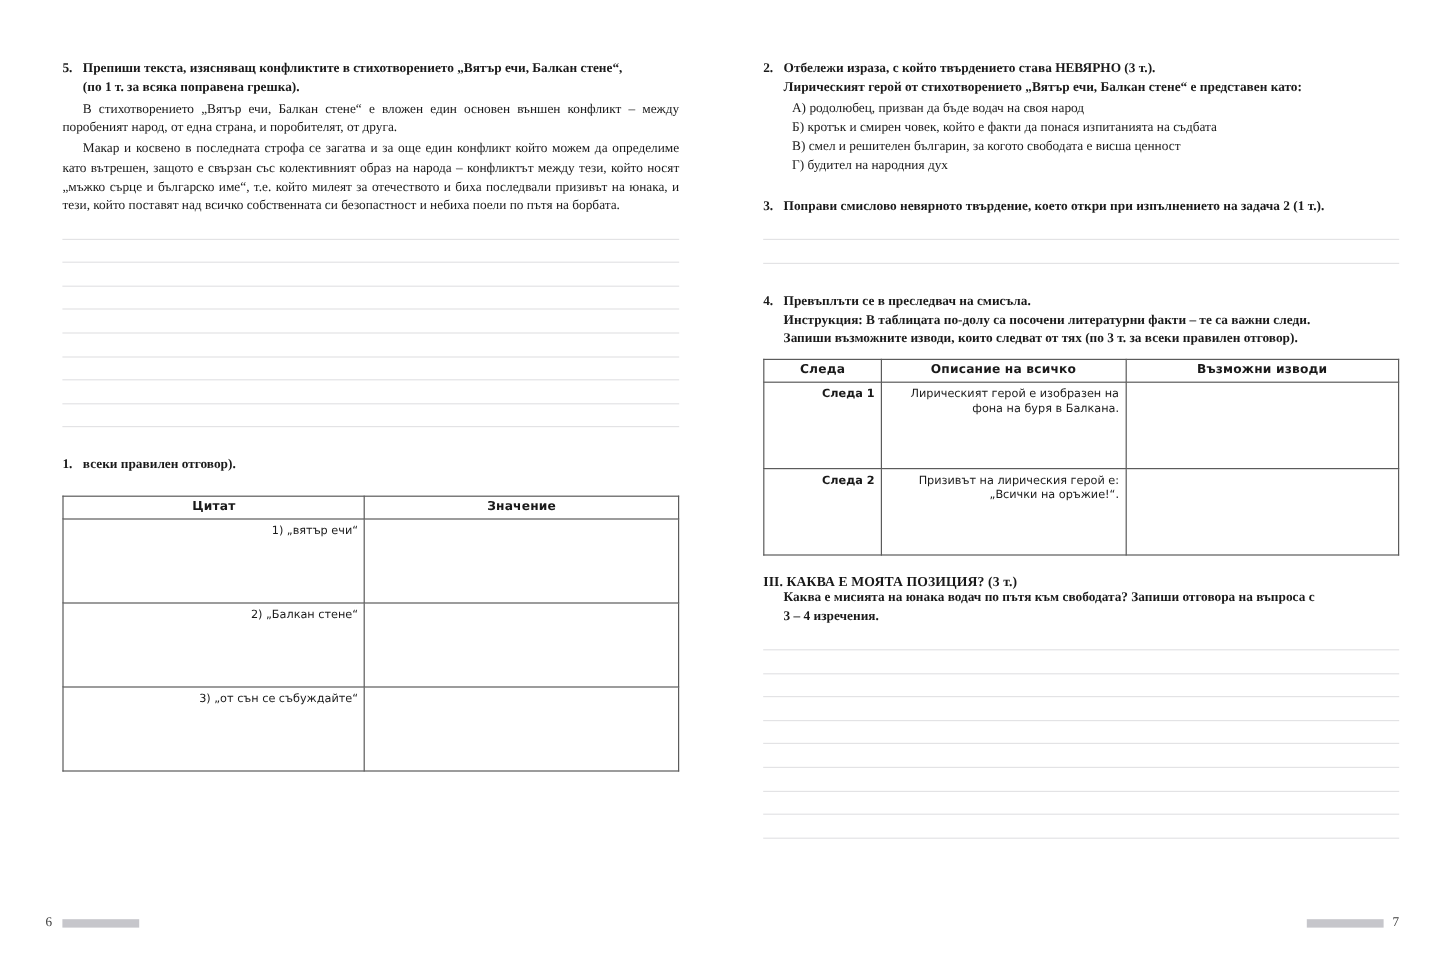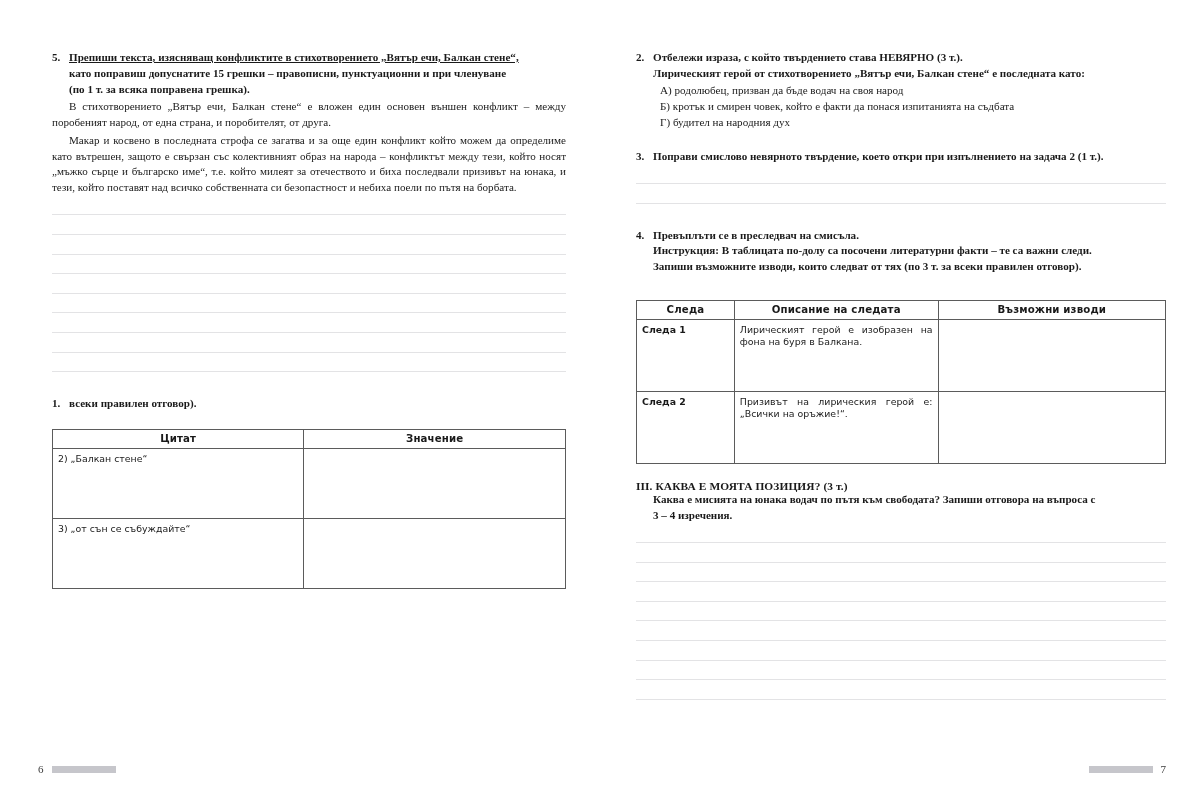--- a/index.html
+++ b/index.html
@@ -100,20 +100,21 @@
     border-collapse: collapse;
     width: 100%;
     table-layout: fixed;
     font-family: "DejaVu Sans", "Liberation Sans", sans-serif;
   }
   table.grid th,
   table.grid td {
     border: 1.3px solid #5b5b5b;
     padding: 0;
     vertical-align: top;
+    text-align: right;
   }
   table.grid th {
     text-align: center;
     font-size: 10.2px;
     font-weight: bold;
     padding: 3px 2px 4px;
     letter-spacing: .15px;
   }
   table.grid td {
     font-size: 9.4px;
@@ -150,22 +151,21 @@
 
 <div class="spread">
 
   <div class="page left">
     <div class="col">
 
       <div class="task" style="margin-top:4px;">
         <div class="task-head">
           <span class="task-num">5.</span>
           <span class="task-body jtext">
-            <span style="text-align:justify;text-decoration:underline;">Препиши текста, изясняващ конфликтите в стихотворението „Вятър ечи, Балкан стене“,</span>
-            <span style="text-align:justify;">като поправиш допуснатите 15 грешки – правописни, пунктуационни и при членуване</span>
+            <span style="text-align:justify;">Препиши текста, изясняващ конфликтите в стихотворението „Вятър ечи, Балкан стене“,</span>
             <span>(по 1 т. за всяка поправена грешка).</span>
           </span>
         </div>
 
         <div class="para">В стихотворението „Вятър ечи, Балкан стене“ е вложен един основен външен конфликт – между поробеният народ, от една страна, и поробителят, от друга.</div>
         <div class="para">Макар и косвено в последната строфа се загатва и за още един конфликт който можем да определиме като вътрешен, защото е свързан със колективният образ на народа – конфликтът между тези, който носят „мъжко сърце и българско име“, т.е. който милеят за отечеството и биха последвали призивът на юнака, и тези, който поставят над всичко собственната си безопастност и небиха поели по пътя на борбата.</div>
       </div>
 
       <div class="rules" style="margin-top:9px;">
         <div class="rule" style="margin-top:18.6px"></div>
@@ -195,20 +195,24 @@
             <col style="width:51%">
           </colgroup>
         <thead>
           <tr>
             <th>Цитат</th>
             <th>Значение</th>
           </tr>
         </thead>
         <tbody>
           <tr>
+            <td style="height:62px">1) „вятър ечи“</td>
+            <td class="empty-cell"></td>
+          </tr>
+          <tr>
             <td style="height:62px">2) „Балкан стене“</td>
             <td class="empty-cell"></td>
           </tr>
           <tr>
             <td style="height:62px">3) „от сън се събуждайте“</td>
             <td class="empty-cell"></td>
           </tr>
         </tbody>
       </table>
 
@@ -221,26 +225,27 @@
   </div>
 
   <div class="page right">
     <div class="col">
 
       <div class="task" style="margin-top:4px;">
         <div class="task-head">
           <span class="task-num">2.</span>
           <span class="task-body">
             <span style="display:block">Отбележи израза, с който твърдението става НЕВЯРНО (3 т.).</span>
-            <span style="display:block">Лирическият герой от стихотворението „Вятър ечи, Балкан стене“ е последната като:</span>
+            <span style="display:block">Лирическият герой от стихотворението „Вятър ечи, Балкан стене“ е представен като:</span>
           </span>
         </div>
         <div class="opts" style="margin-left:17px;">
           <div class="opt">А) родолюбец, призван да бъде водач на своя народ</div>
           <div class="opt">Б) кротък и смирен човек, който е факти да понася изпитанията на съдбата</div>
+          <div class="opt">В) смел и решителен българин, за когото свободата е висша ценност</div>
           <div class="opt">Г) будител на народния дух</div>
         </div>
       </div>
 
       <div class="task" style="margin-top:19px;">
         <div class="task-head">
           <span class="task-num">3.</span>
           <span class="task-body">
             <span style="display:block">Поправи смислово невярното твърдение, което откри при изпълнението на задача 2 (1 т.).</span>
           </span>
@@ -256,30 +261,30 @@
         <div class="task-head">
           <span class="task-num">4.</span>
           <span class="task-body">
             <span style="display:block">Превъплъти се в преследвач на смисъла.</span>
             <span style="display:block;text-align:justify">Инструкция: В таблицата по-долу са посочени литературни факти – те са важни следи.</span>
             <span style="display:block">Запиши възможните изводи, които следват от тях (по 3 т. за всеки правилен отговор).</span>
           </span>
         </div>
       </div>
 
-      <table class="grid" style="margin-top:25px;">
+      <table class="grid" style="margin-top:8px;">
         <colgroup>
             <col style="width:18.5%">
             <col style="width:38.5%">
             <col style="width:43%">
           </colgroup>
         <thead>
           <tr>
             <th>Следа</th>
-            <th>Описание на следата</th>
+            <th>Описание на всичко</th>
             <th>Възможни изводи</th>
           </tr>
         </thead>
         <tbody>
           <tr>
             <td class="cell-bold" style="height:64px">Следа 1</td>
             <td class="cell-just">Лирическият герой е изобразен на фона на буря в Балкана.</td>
             <td class="empty-cell"></td>
           </tr>
           <tr>

